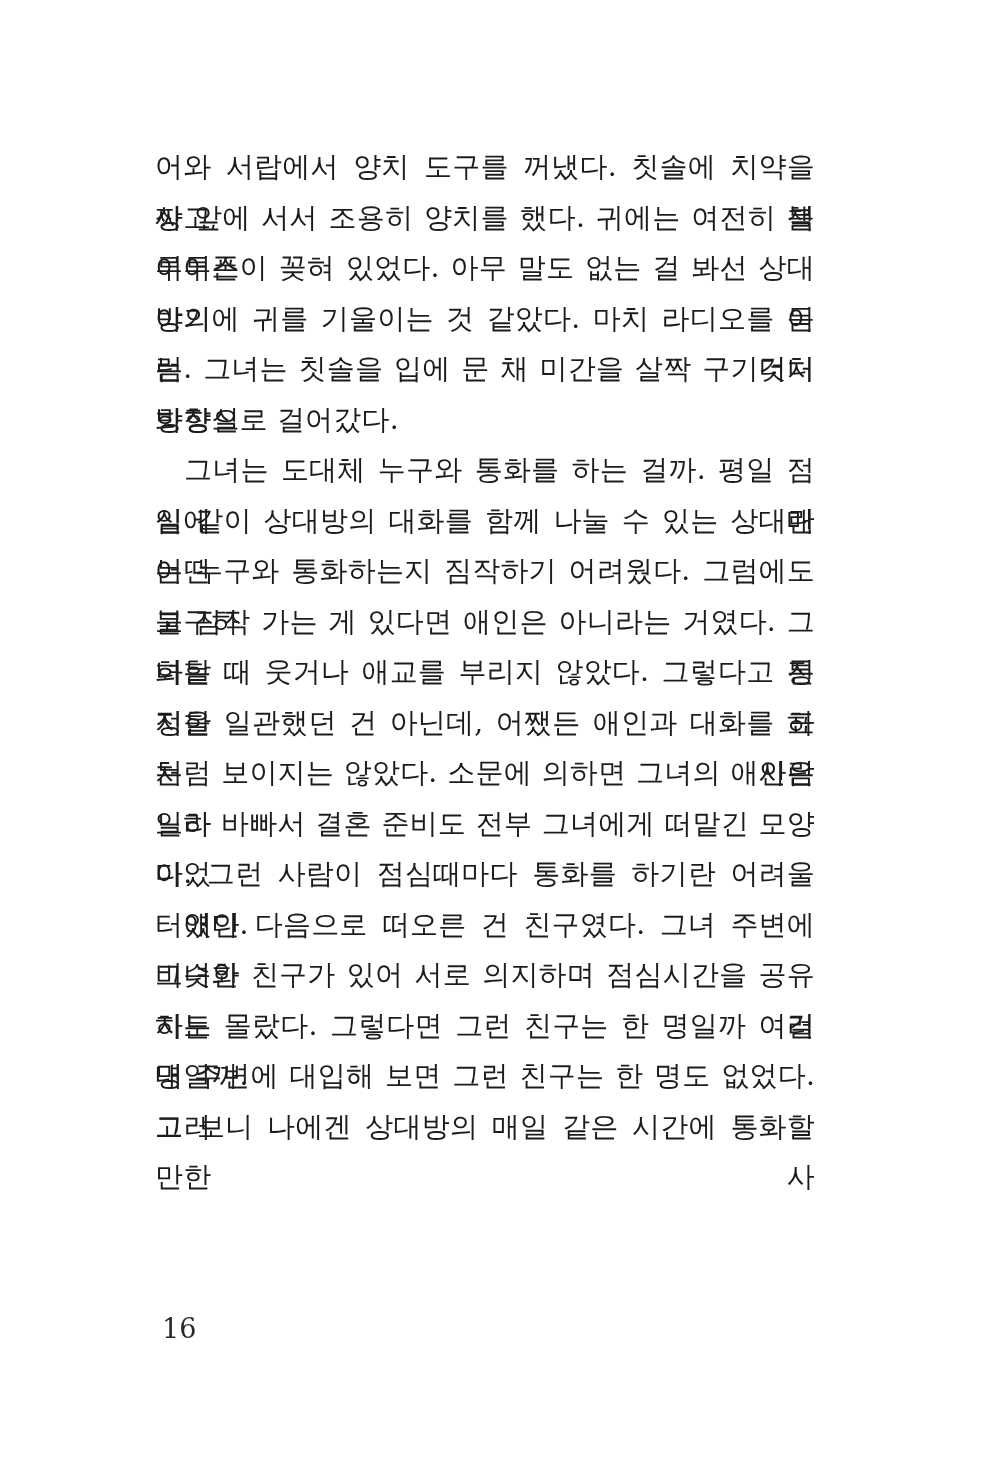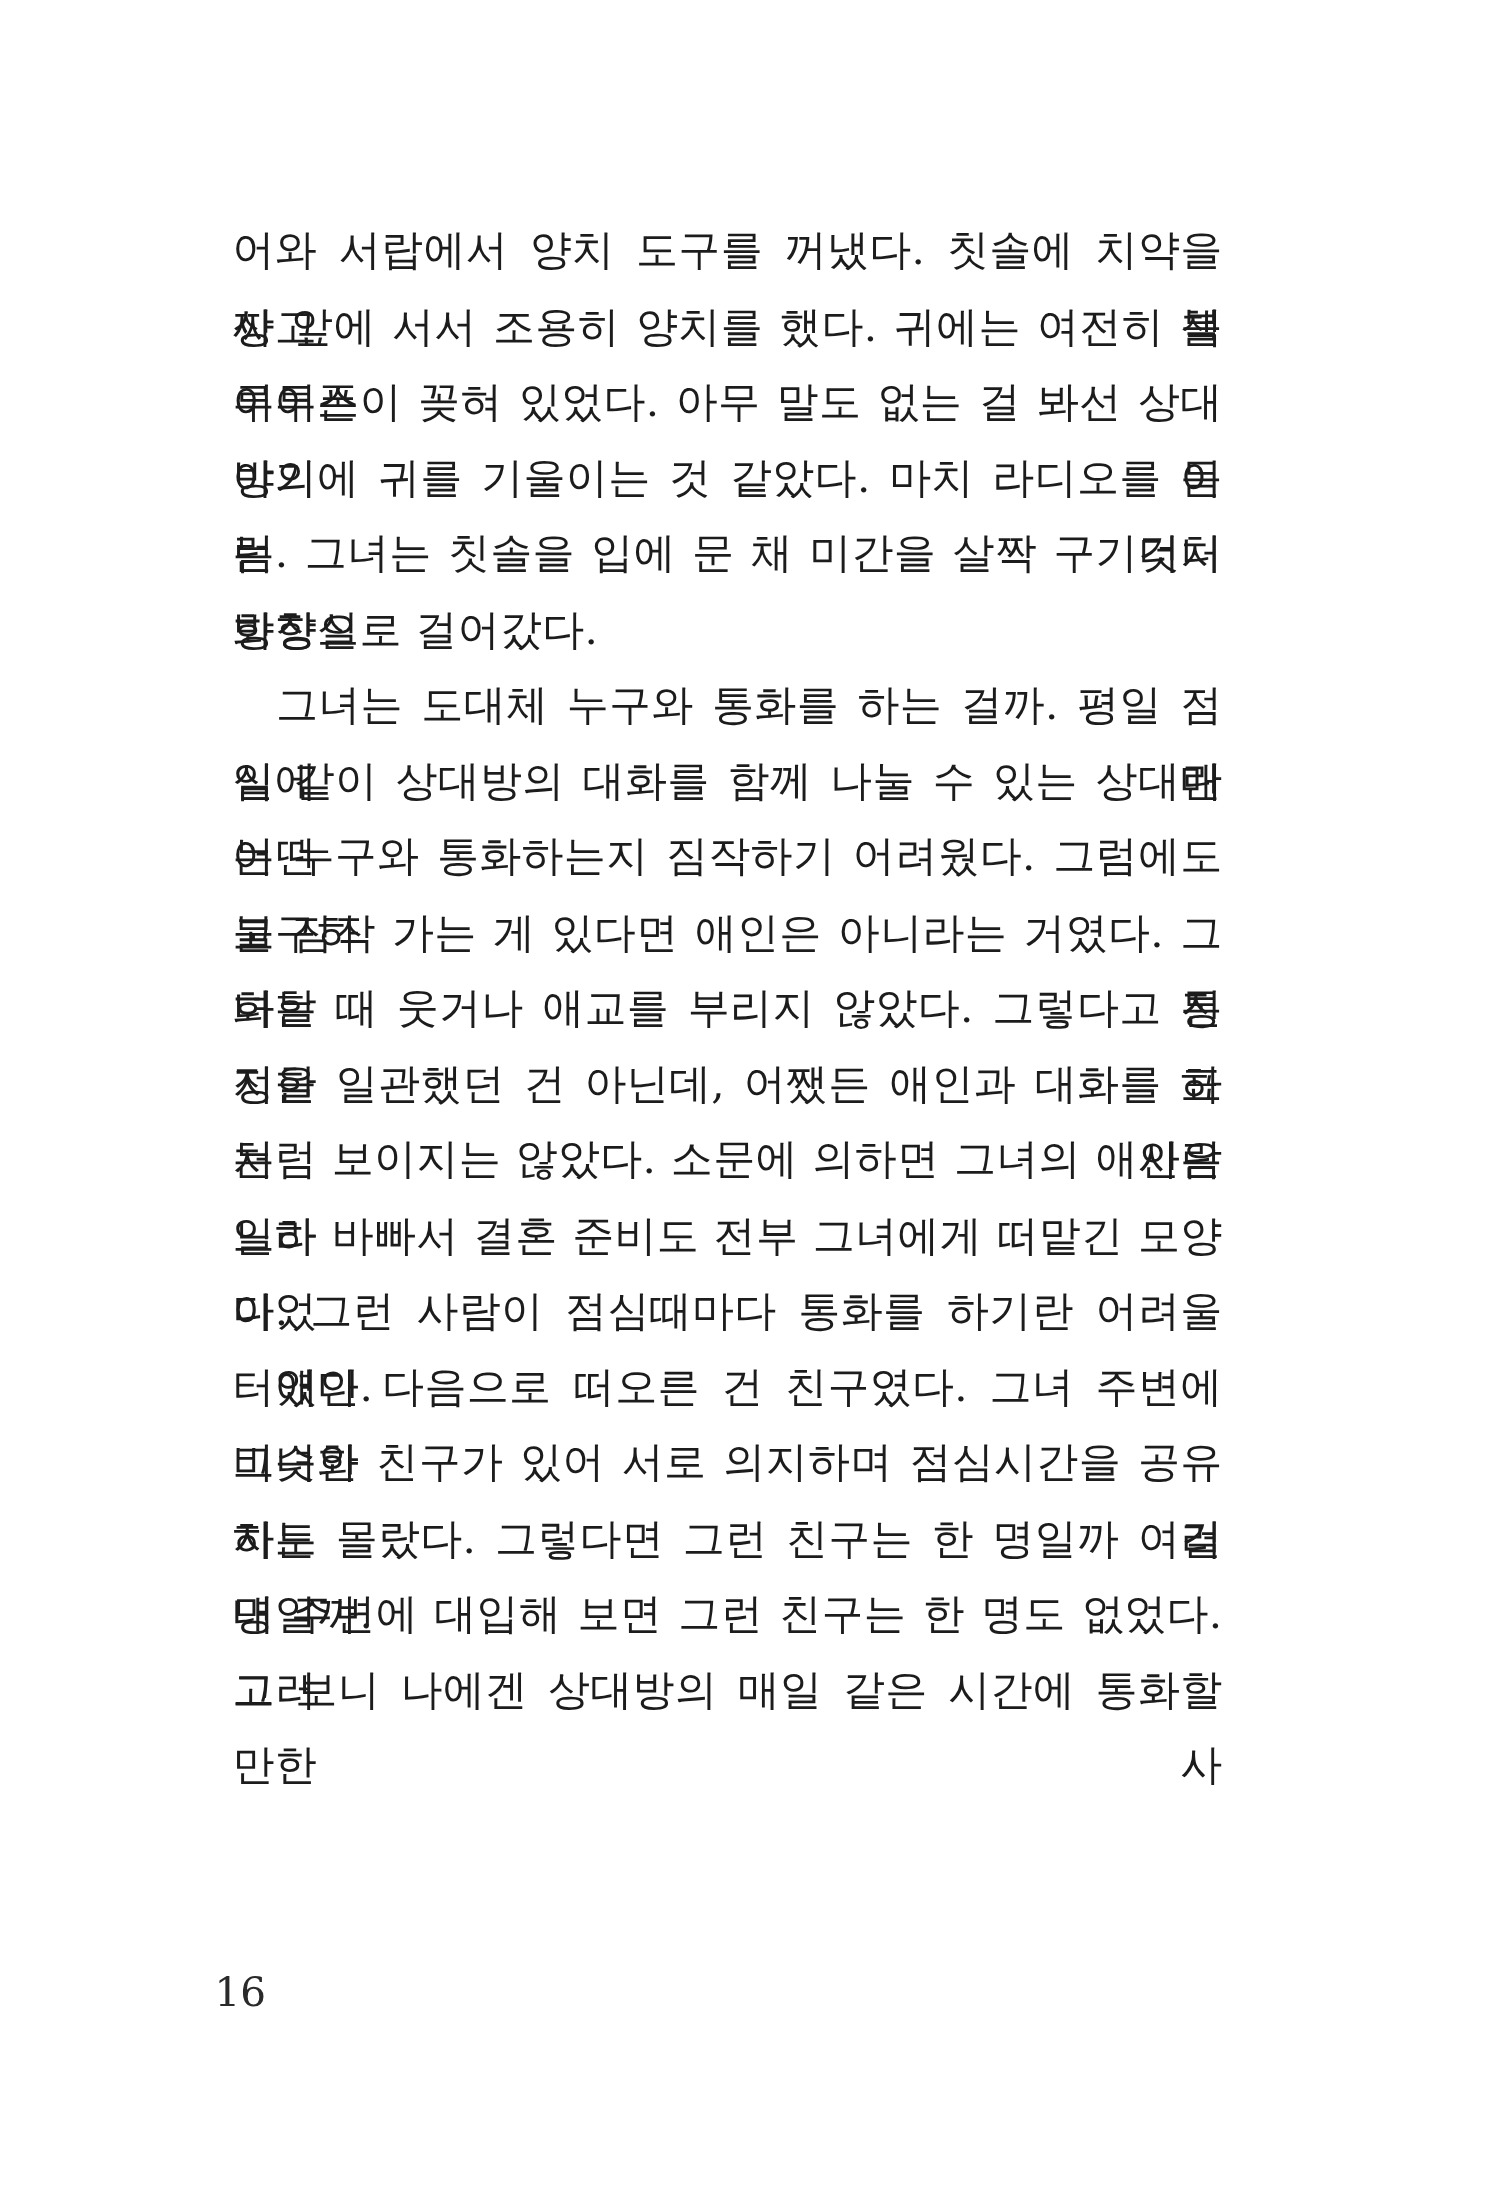--- a/index.html
+++ b/index.html
@@ -34,21 +34,21 @@
   }
   .text-line.indent {
     text-indent: 29px;
   }
   .text-line.short {
     text-align: left;
     text-align-last: left;
   }
   .page-number {
     position: absolute;
-    left: 143px;
+    left: 162px;
     top: 1312px;
     font-size: 27px;
     line-height: 34px;
     color: #2a2a2a;
     font-family: "DejaVu Serif", "Liberation Serif", serif;
   }
 </style>
 </head>
 <body>
 

